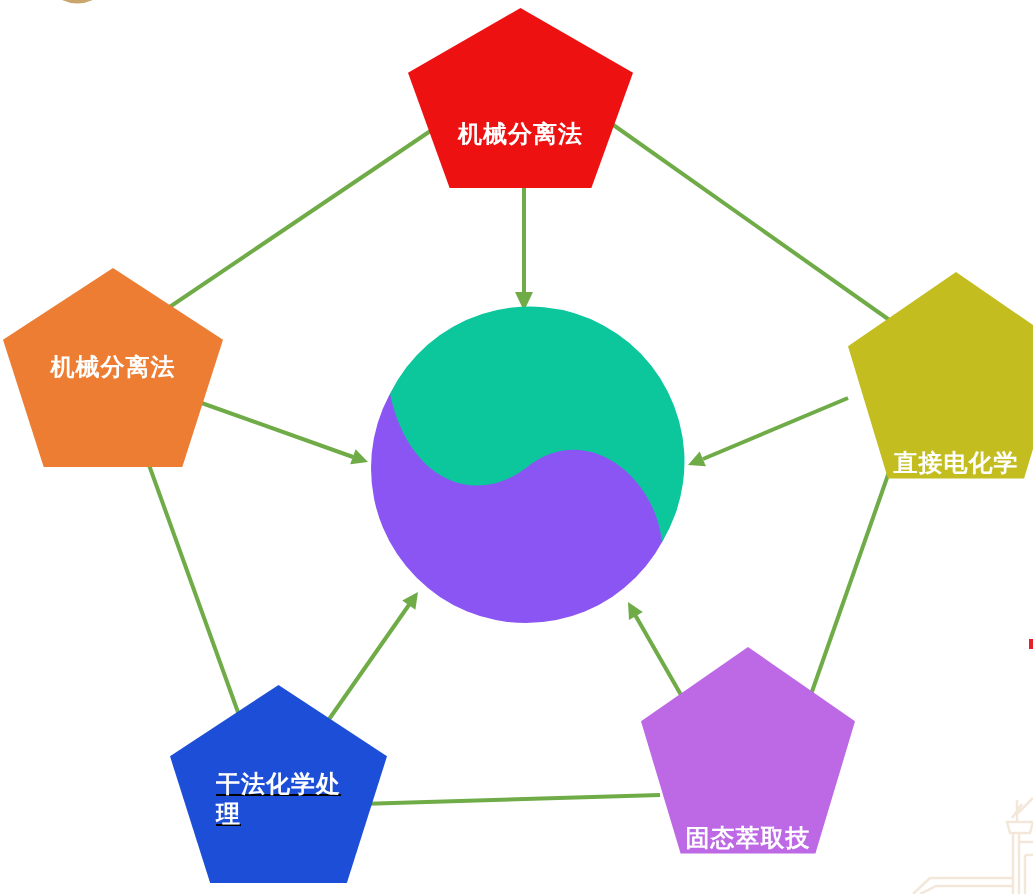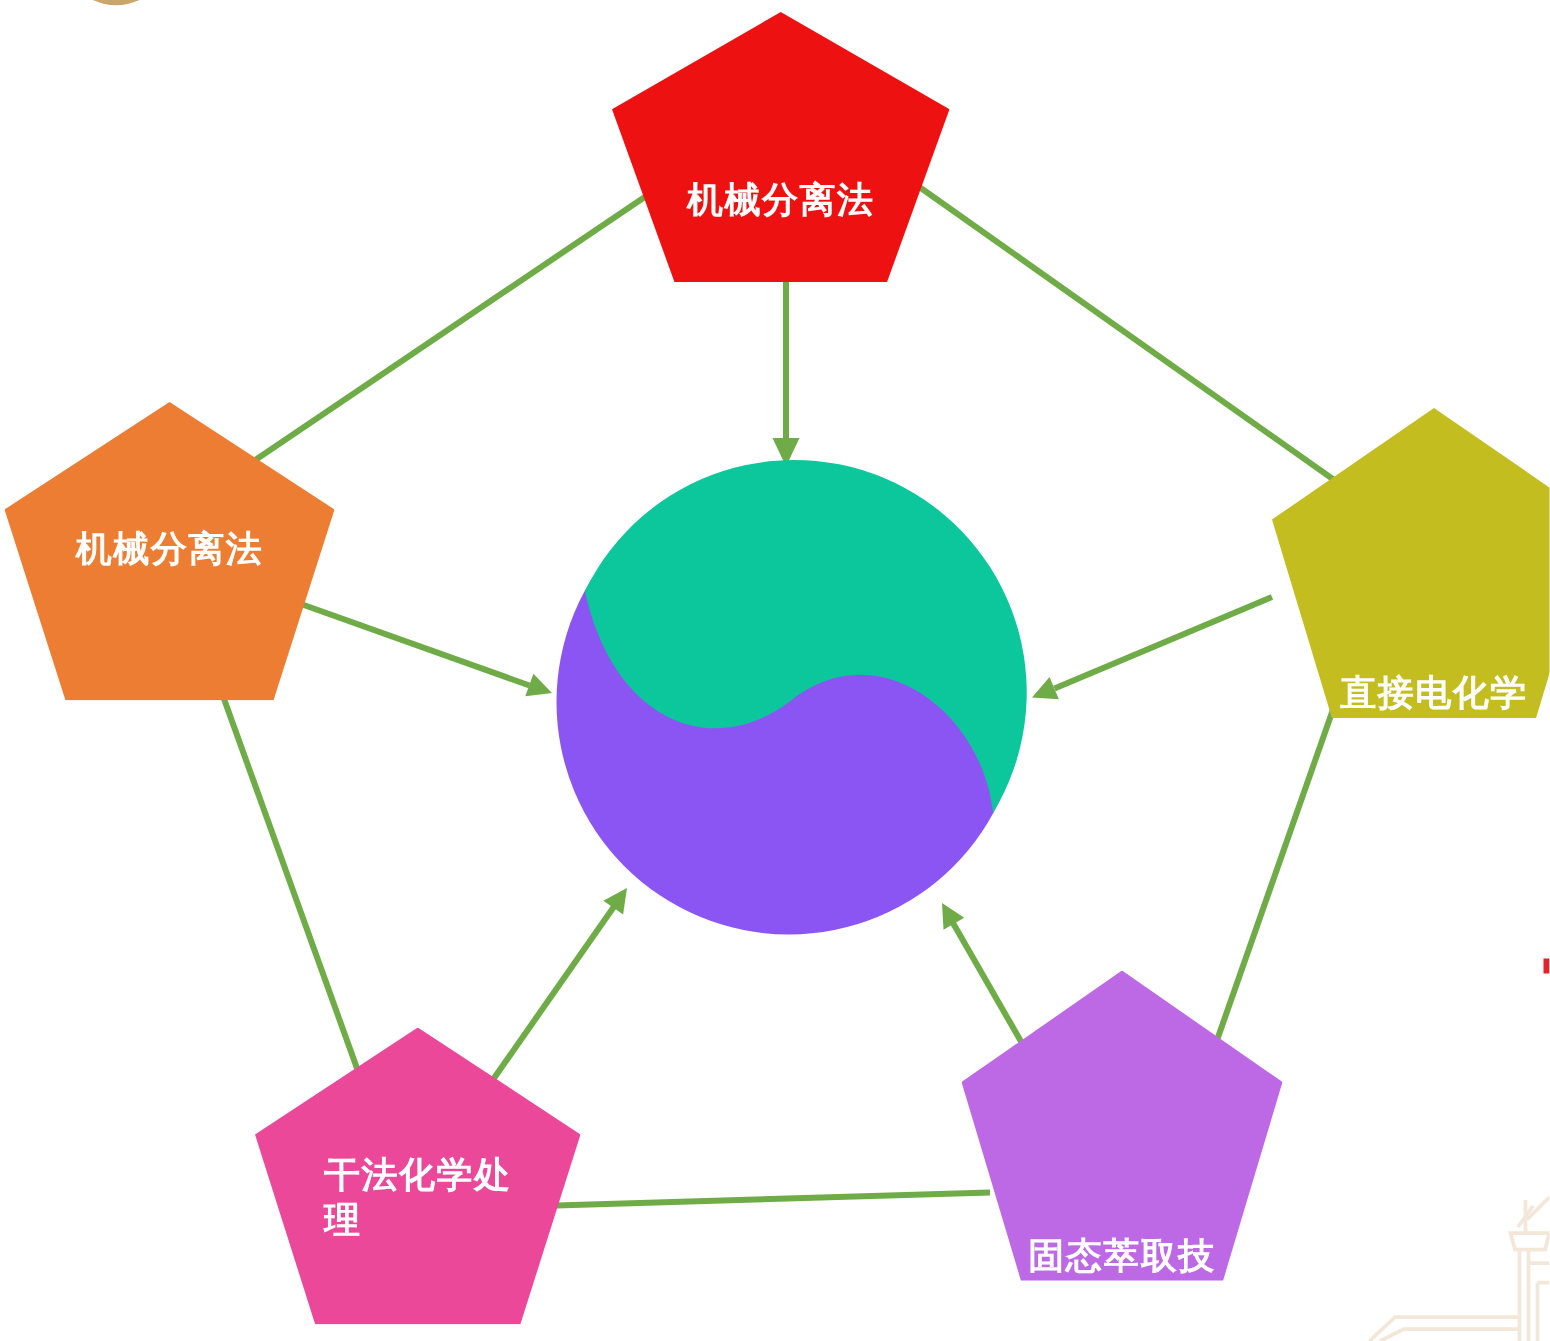--- a/index.html
+++ b/index.html
@@ -90,21 +90,21 @@
   <div class="pent pent--right" style="background: rgb(195, 189, 32);">
     <span class="pent-label">直接电化学
 回收法</span>
   </div>
 
   <div class="pent pent--bottom-right" style="background: rgb(189, 105, 229);">
     <span class="pent-label">固态萃取技
 术</span>
   </div>
 
-  <div class="pent pent--bottom-left" style="background: #ec4899;">
+  <div class="pent pent--bottom-left" style="background: #1d4ed8; text-decoration: underline;">
     <span class="pent-label">干法化学处
 理</span>
   </div>
 
   <div class="pent pent--left" style="background: rgb(236, 125, 51);">
     <span class="pent-label">机械分离法</span>
   </div>
 
 </div>
 

